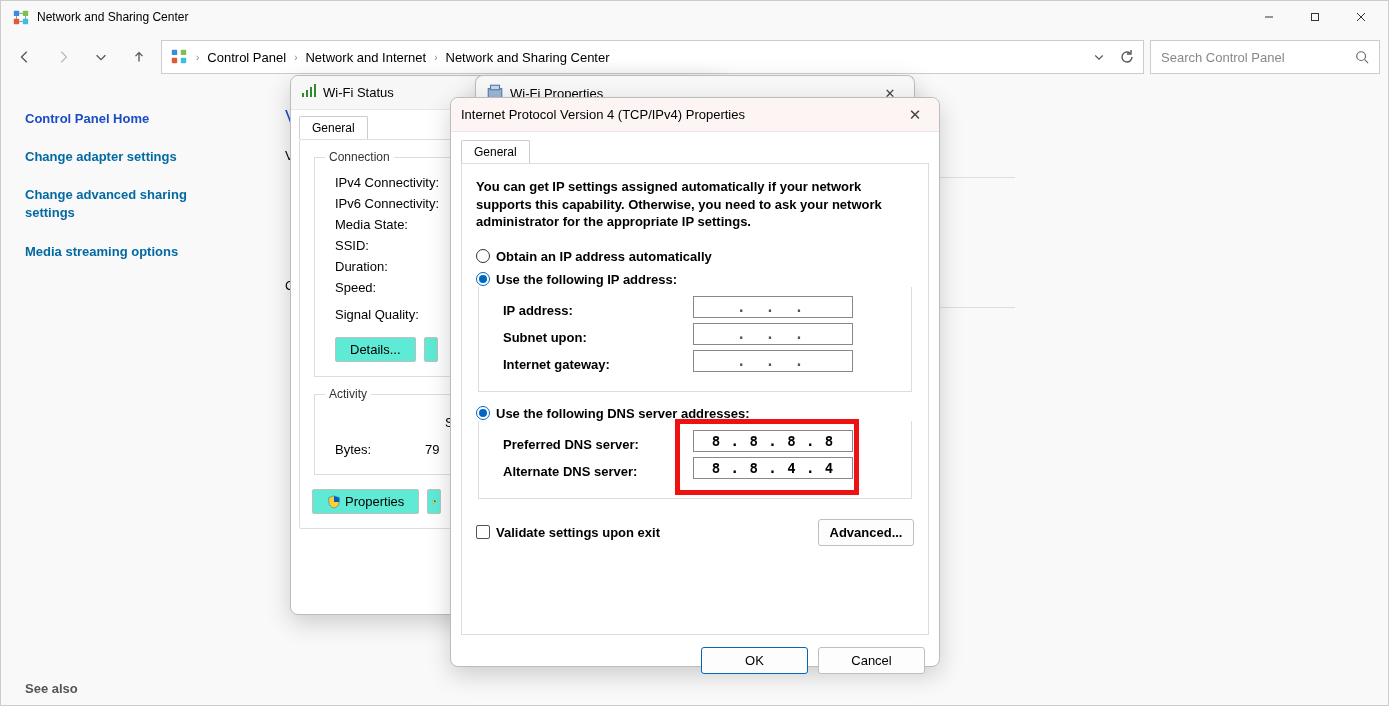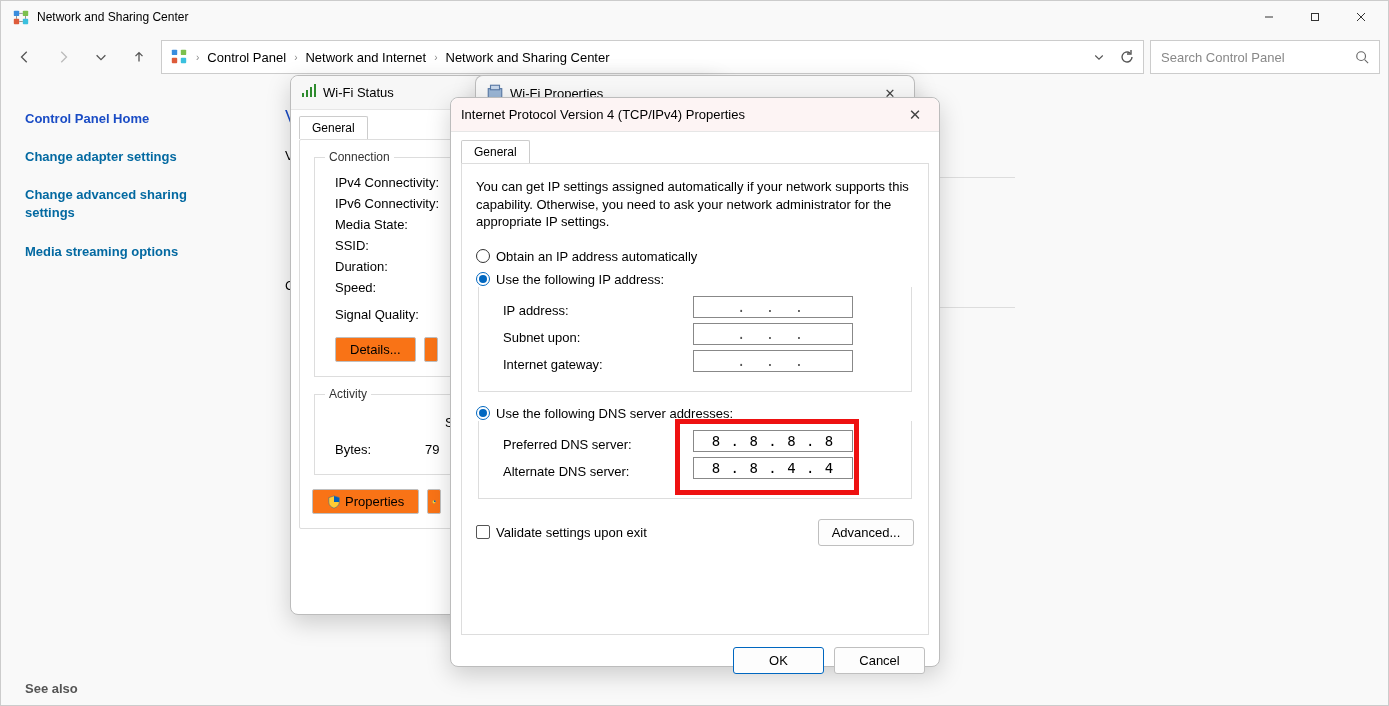--- a/index.html
+++ b/index.html
@@ -39,48 +39,48 @@
   .dlg-titlebar .spacer { flex:1; }
   .dlg-titlebar .x { width:28px; height:24px; display:flex; align-items:center; justify-content:center; color:#444;}
   .wifi { left:290px; top:75px; width:430px; height:540px; }
   .wifi .tabstrip { display:flex; padding:6px 8px 0 8px; }
   .tab { border:1px solid #ccc; border-bottom:none; padding:4px 12px; font-size:12px; background:#fff; border-radius:2px 2px 0 0;}
   .wifi .body { border:1px solid #ddd; margin:0 8px 8px 8px; padding:10px 12px; border-radius:2px; }
   .wifi fieldset { border:1px solid #ddd; padding:8px 10px 14px 10px; margin-bottom:10px;}
   .wifi legend { font-size:12px; color:#333; padding:0 4px;}
   .wifi .row { display:flex; font-size:13px; padding:3px 0; }
   .wifi .row .lab { flex:0 0 140px; padding-left:10px;}
-  .winbtn { border:1px solid #bfbfbf; background:#f97316; padding:4px 14px; font-size:13px; border-radius:2px; display:inline-flex; align-items:center; gap:4px;}
+  .winbtn { border:1px solid #bfbfbf; background:#5eead4; padding:4px 14px; font-size:13px; border-radius:2px; display:inline-flex; align-items:center; gap:4px;}
   .shield { width:14px; height:14px; }
 
   
   .props { left:475px; top:75px; width:440px; height:40px; overflow:hidden; border-bottom:none; border-radius:8px 8px 0 0; background:#f5f5f5;}
   .props .dlg-titlebar { border-bottom:none; }
 
   
   .tcp { left:450px; top:97px; width:490px; height:570px; background:#ffffff; }
   .tcp .dlg-titlebar { background:#fdf4f4; }
   .tcp .tabstrip { display:flex; padding:8px 8px 0 10px; }
-  .tcp .content { border:1px solid #ddd; margin:0 10px; padding:14px 14px; font-size:13px; height:472px; position:relative;}
+  .tcp .content { border:1px solid #ddd; margin:0 10px; padding:14px 14px; font-size:13px; height:472px; position:relative;font-weight:bold;}
   .tcp .desc { font-size:13px; margin-bottom:18px; line-height:1.35;}
   .tcp fieldset.grp { border:1px solid #ddd; padding:10px 12px 14px 12px; margin-bottom:14px; }
   .radio-row { display:flex; align-items:center; gap:6px; margin-bottom:8px; font-size:13px;}
   .radio { width:14px; height:14px; border:1.5px solid #333; border-radius:50%; display:inline-flex; align-items:center; justify-content:center;}
   .radio.sel { border-color:#0067c0; }
   .radio.sel::after { content:""; width:8px; height:8px; background:#0067c0; border-radius:50%; }
   .radio.disabled { border-color:#bbb; }
   .frow { display:flex; align-items:flex-end; margin:5px 0 5px 12px; }
   .frow .flab { flex:0 0 190px; }
   .ipbox { width:160px; height:22px; border:1px solid #888; display:flex; align-items:center; justify-content:center; font-family: Consolas, monospace; letter-spacing:1px; font-size:14px; background:#fff;}
   .ipbox.empty { color:#555; letter-spacing:6px;}
   .highlight { position:absolute; border:5px solid #e11; pointer-events:none; }
   .check-row { display:flex; align-items:center; gap:6px; margin-top:20px;}
   .chk { width:14px; height:14px; border:1.5px solid #555; border-radius:2px; }
   .tcp .btm { display:flex; justify-content:flex-end; gap:10px; padding:12px 14px;}
-  .btn { border:1px solid #bfbfbf; background:#fdfdfd; padding:5px 0; width:91px; text-align:center; font-size:13px; border-radius:3px;}
+  .btn { border:1px solid #bfbfbf; background:#fdfdfd; padding:5px 0; width:107px; text-align:center; font-size:13px; border-radius:3px;}
   .btn.primary { border:1px solid #0067c0; }
   .adv { width:96px; }
 
   .icon-nsc svg, .icon-wifiprops svg { width:18px; height:18px; }
 </style>
 </head>
 <body>
 
 <div class="cp-window">
   <div class="cp-titlebar">

